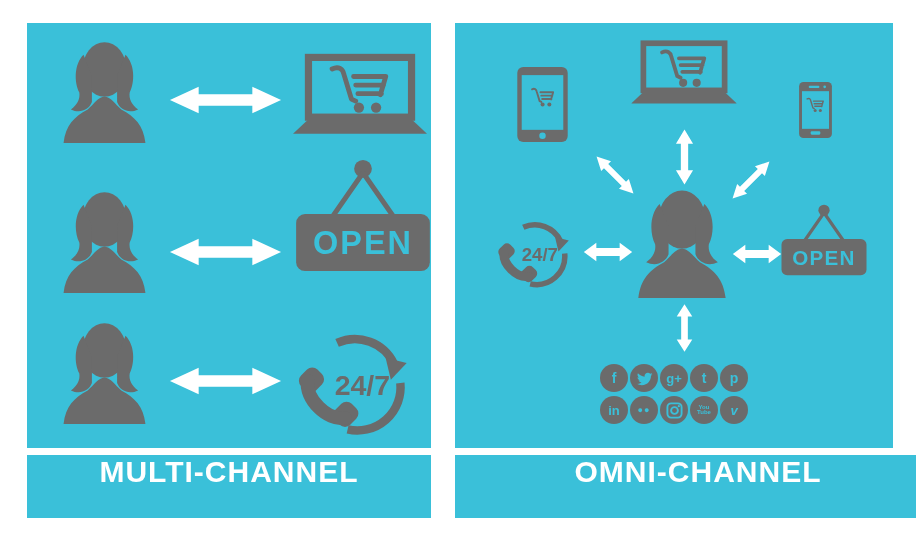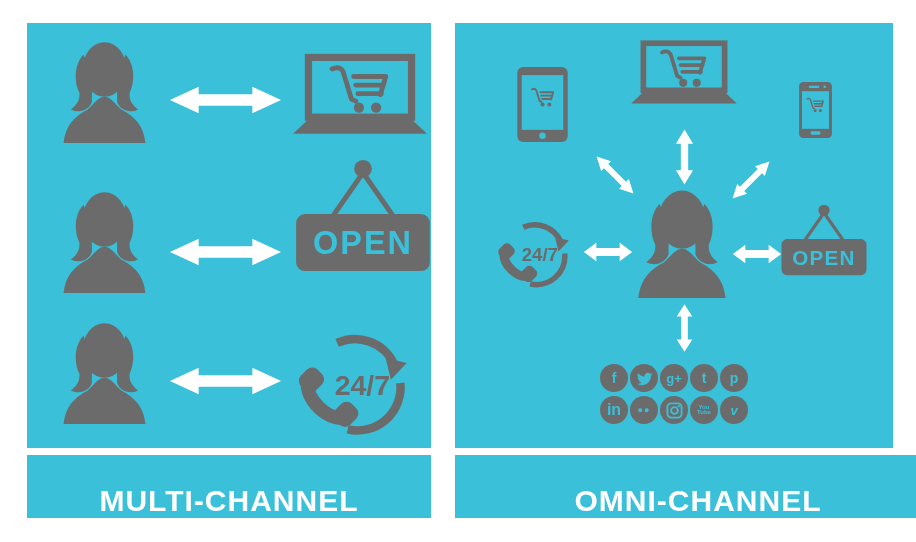--- a/index.html
+++ b/index.html
@@ -8,21 +8,21 @@
     --arrow-white:#ffffff;
     --title-text:#ffffff;
   }
   html,body{margin:0;padding:0;}
   body{font-family:"Liberation Sans", sans-serif; background:#ffffff;}
   .canvas{position:relative;width:916px;height:542px;background:#ffffff;overflow:hidden;}
   .panel{position:absolute;background:var(--panel-bg);}
   .panel.left{left:27px;top:23px;width:404px;height:425px;}
   .panel.right{left:455px;top:23px;width:438px;height:425px;}
   .strip{position:absolute;top:455px;height:63px;background:var(--panel-bg);
-         display:flex;align-items:flex-end;justify-content:center;}
+         display:flex;align-items:flex-start;justify-content:center;}
   .strip.left{left:27px;width:404px;}
   .strip.right{left:455px;width:486px;}
   .strip span{color:var(--title-text);font-weight:bold;font-size:30px;letter-spacing:1px;}
   .abs{position:absolute;}
   svg{display:block;overflow:visible;}
   .g{fill:var(--icon-gray);}
   .cy{fill:var(--panel-bg);}
   .w{fill:var(--arrow-white);}
   .gs4{stroke:var(--icon-gray);stroke-width:4.5;fill:none;stroke-linecap:round;stroke-linejoin:round;}
   .gs5{stroke:var(--icon-gray);stroke-width:5;fill:none;}
@@ -32,21 +32,21 @@
   .sign-text{fill:var(--panel-bg);font-family:"Liberation Sans",sans-serif;font-weight:bold;font-size:33px;letter-spacing:2px;}
   .badge-text{fill:var(--icon-gray);font-family:"Liberation Sans",sans-serif;font-weight:bold;font-size:27px;}
   .rot90{transform:rotate(90deg);}
   .rot45{transform:rotate(45deg);}
   .rotm45{transform:rotate(-45deg);}
   .soc-row{position:absolute;left:50%;transform:translateX(-50%);display:flex;gap:2px;}
   .soc{width:28px;height:28px;border-radius:50%;background:var(--icon-gray);
        display:flex;align-items:center;justify-content:center;flex:0 0 auto;}
   .soc span{color:var(--panel-bg);font-weight:bold;font-size:14px;line-height:1;}
   .soc.s-gplus span{font-size:13px;}
-  .soc.s-linkedin span{font-size:16px;}
+  .soc.s-linkedin span{font-size:13px;}
   .soc.s-flickr span{font-size:9px;letter-spacing:1px;}
   .soc.s-vimeo span{font-size:13px;font-style:italic;}
   .soc.s-youtube span{font-size:6px;line-height:5.5px;width:15px;text-align:center;white-space:pre-line;}
 </style>
 </head>
 <body>
 
 <svg width="0" height="0" style="position:absolute" aria-hidden="true">
   <defs>
     <symbol id="sym-person" viewBox="0 0 100 100">

